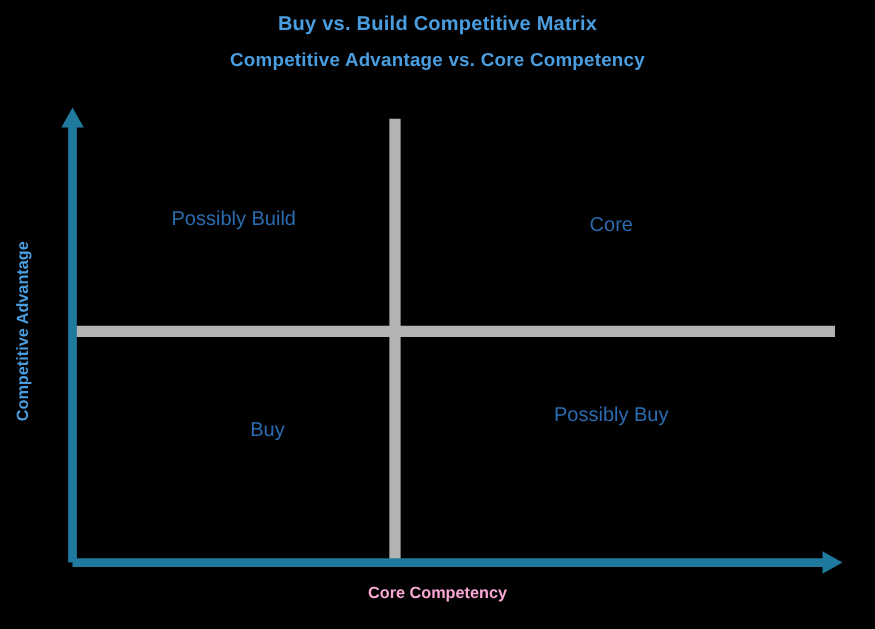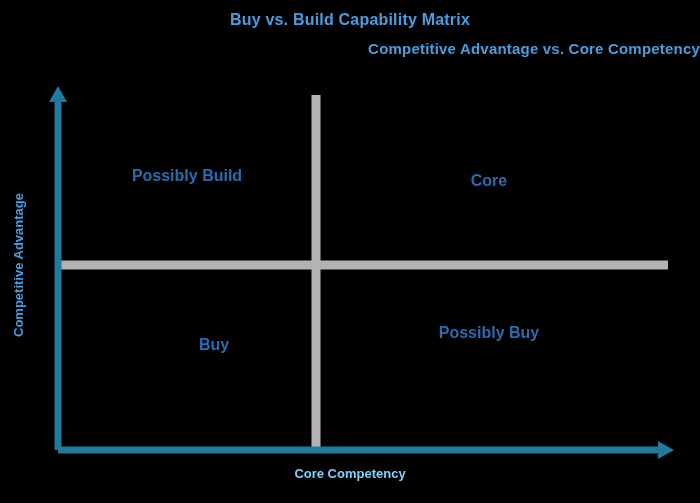--- a/index.html
+++ b/index.html
@@ -27,21 +27,21 @@
     font-weight: bold;
     color: #4a9ee0;
     letter-spacing: 0.2px;
     white-space: nowrap;
   }
   #subtitle {
     position: absolute;
     left: 0;
     top: 40px;
     width: 700px;
-    text-align: right;
+    text-align: center;
     font-size: 15px;
     font-weight: bold;
     color: #4a9ee0;
     letter-spacing: 0.2px;
     white-space: nowrap;
   }
 
   
   #axes-svg {
     position: absolute;
@@ -53,58 +53,58 @@
 
   
   #x-axis-label {
     position: absolute;
     left: 0;
     top: 466px;
     width: 700px;
     text-align: center;
     font-size: 13px;
     font-weight: bold;
-    color: #7dd3fc;
+    color: #f9a8d4;
     white-space: nowrap;
   }
   #y-axis-label {
     position: absolute;
     left: -82px;
     top: 265px;
     width: 200px;
     text-align: center;
     font-size: 13px;
     font-weight: bold;
     color: #4a9ee0;
     white-space: nowrap;
     transform: translateY(-50%) rotate(-90deg);
     transform-origin: 50% 50%;
   }
 
   
   .quadrant-label {
     position: absolute;
     font-size: 16px;
-    font-weight: bold;
+    font-weight: normal;
     color: #2b6cb0;
     white-space: nowrap;
     text-align: center;
     transform: translate(-50%, -50%);
   }
   #q-possibly-build { left: 187px; top: 176px; }
   #q-build          { left: 489px; top: 181px; }
   #q-buy            { left: 214px; top: 345px; }
   #q-possibly-buy   { left: 489px; top: 333px; }
 </style>
 </head>
 <body>
 
 <div id="page">
 
-  <div id="title">Buy vs. Build Capability Matrix</div>
+  <div id="title">Buy vs. Build Competitive Matrix</div>
 
   <div id="subtitle">Competitive Advantage vs. Core Competency</div>
 
   <svg id="axes-svg" viewBox="0 0 700 503" xmlns="http://www.w3.org/2000/svg">
 
     <line x1="316" y1="95" x2="316" y2="450" stroke="#b3b3b3" stroke-width="9"></line>
 
     <line x1="60" y1="265" x2="668" y2="265" stroke="#b3b3b3" stroke-width="9"></line>
 
     <line x1="58" y1="100" x2="58" y2="450" stroke="#1f7a9e" stroke-width="7"></line>

